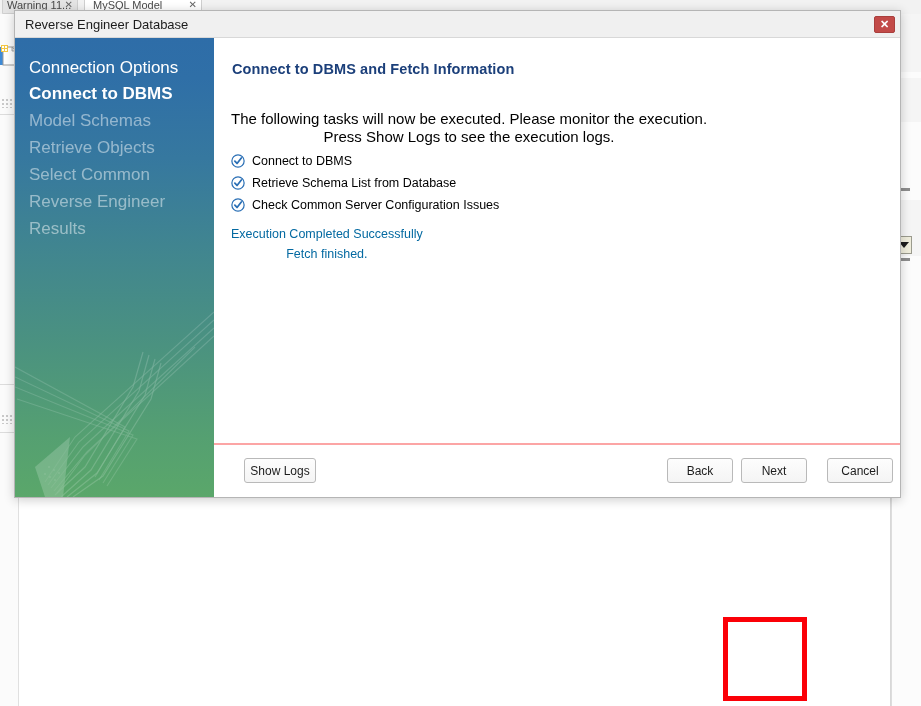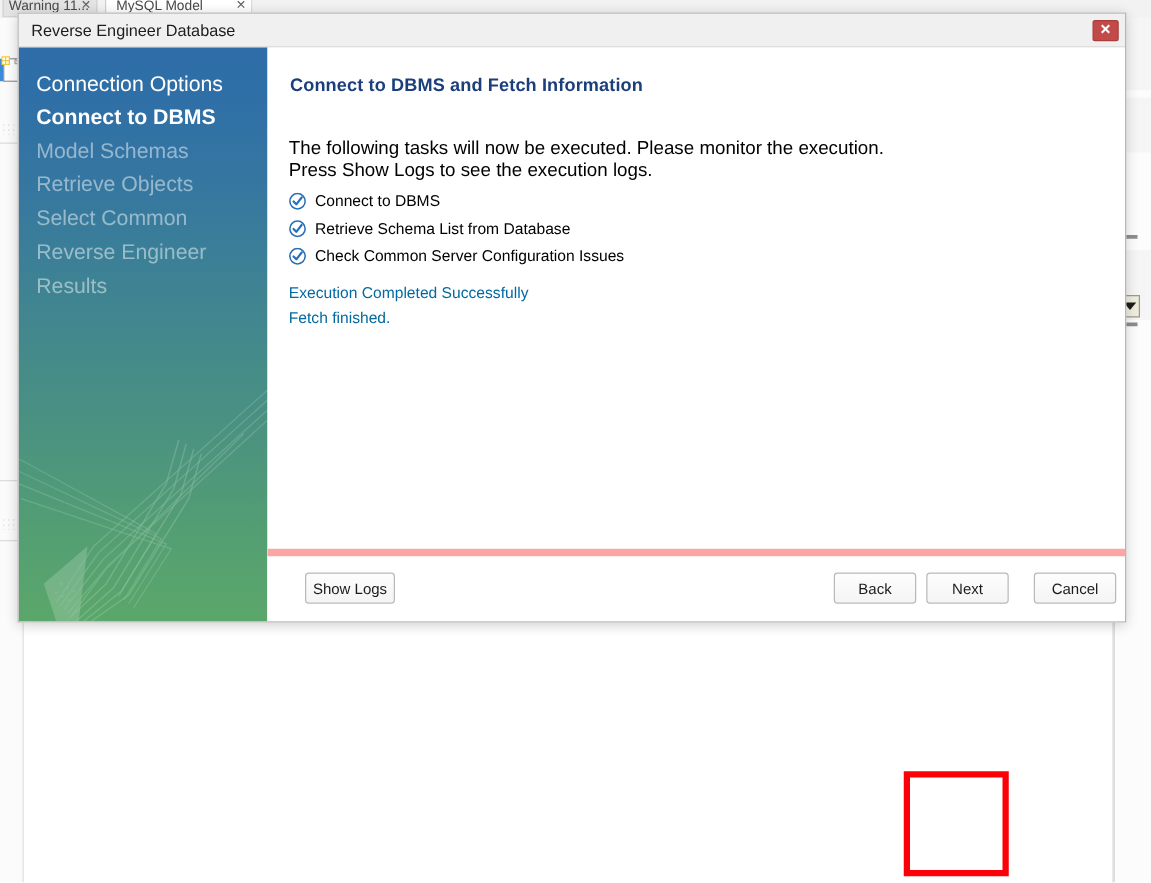--- a/index.html
+++ b/index.html
@@ -246,20 +246,21 @@
   }
 
   
   .dlg-content {
     position: absolute;
     left: 199px;
     top: 27px;
     right: 0;
     bottom: 0;
     background: #ffffff;
+    text-align: center;
   }
   .content-heading {
     position: absolute;
     left: 18px;
     top: 23px;
     font-size: 14.5px;
     font-weight: bold;
     color: #1b3f7a;
     letter-spacing: .1px;
     white-space: nowrap;
@@ -305,21 +306,21 @@
   .status-lines div { margin-bottom: 6px; }
 
   
   .dlg-footer {
     position: absolute;
     left: 199px;
     right: 0;
     bottom: 0;
     height: 52px;
     background: #ffffff;
-    border-top: 6px solid #fca5a5;
+    border-top: 2px solid #fca5a5;
   }
   .btn {
     position: absolute;
     top: 13px;
     height: 25px;
     background: linear-gradient(180deg,#fdfdfd 0%, #f4f4f4 100%);
     border: 1px solid #b9b9b9;
     border-radius: 3px;
     font-size: 12px;
     color: #1c1c1c;

